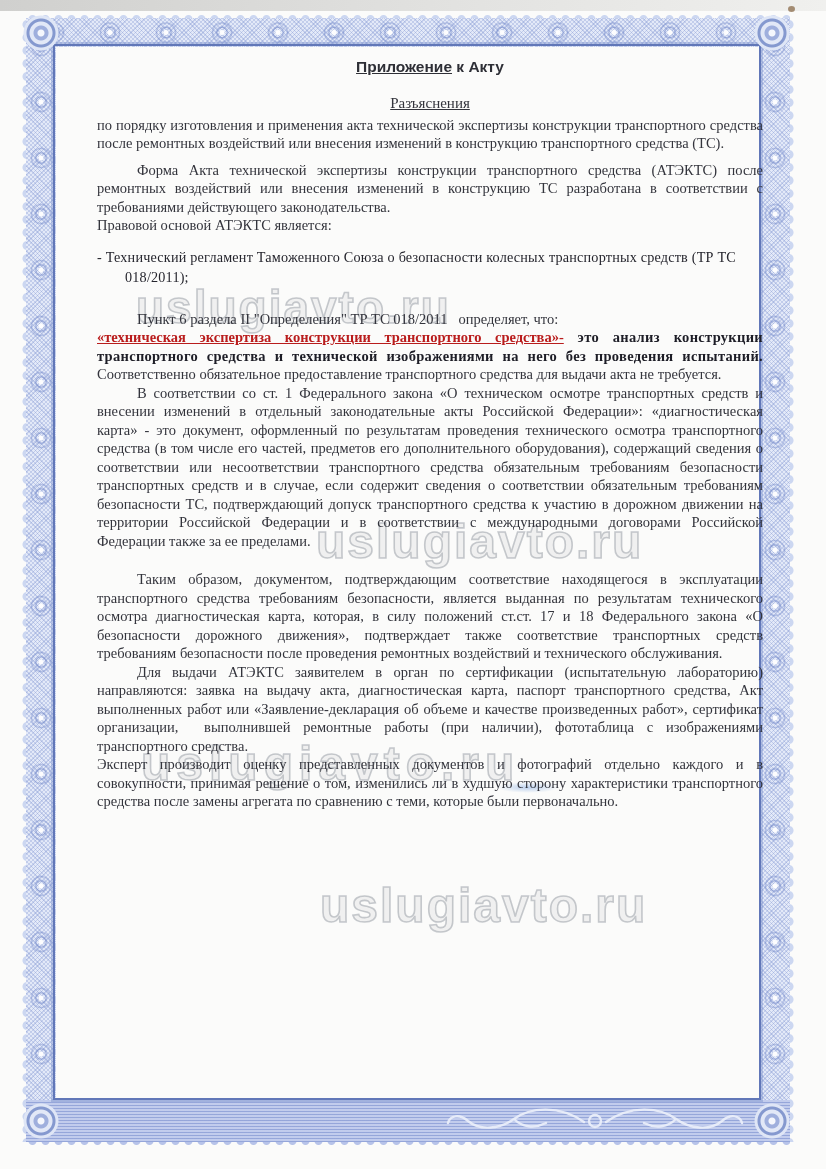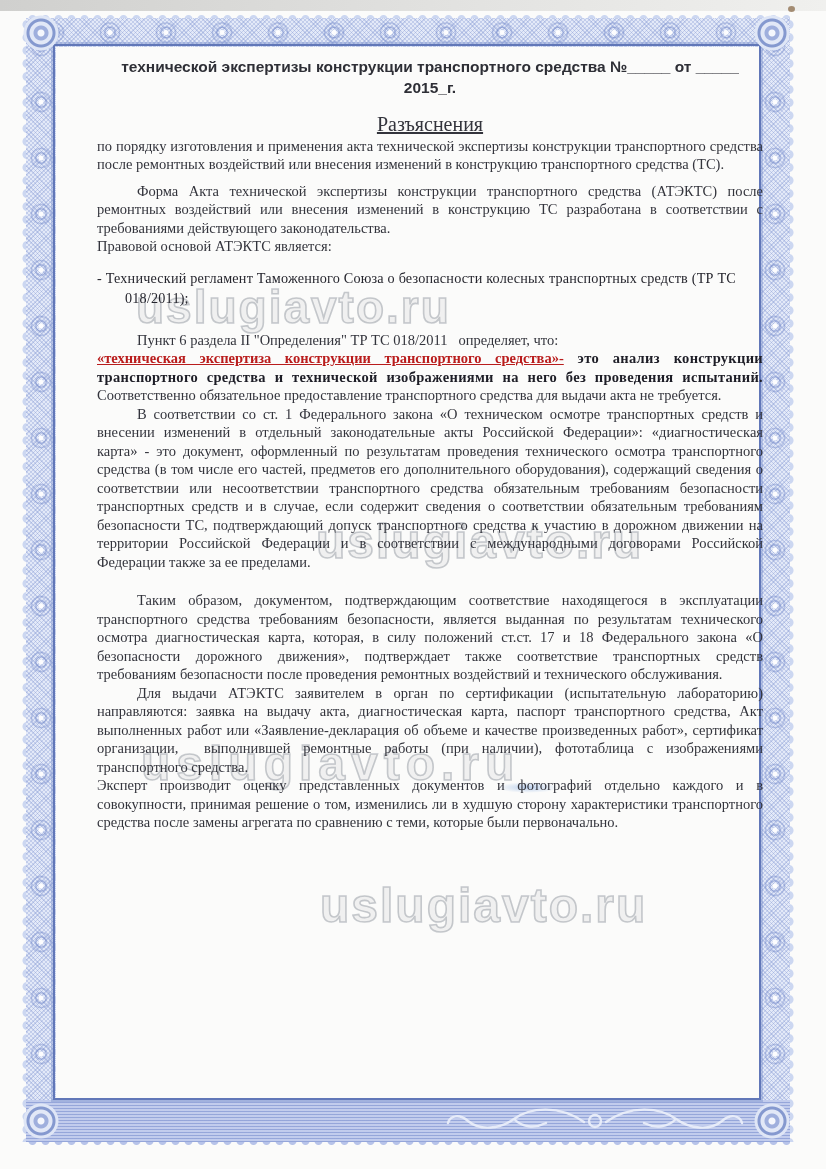--- a/index.html
+++ b/index.html
@@ -102,21 +102,21 @@
     position:absolute; left:97px; top:56px; width:666px; z-index:2;
     color:#33343c; font-size:14.5px; line-height:18.5px;
   }
   .content p { margin:0; text-align:justify; }
   .ind { text-indent:40px; }
   .title, .subtitle {
     font-family:"Liberation Sans", sans-serif; font-weight:bold;
     text-align:center; font-size:15.5px; line-height:21px; color:#2e2f36;
   }
   .uline { text-decoration:underline; }
-  .heading { text-align:center !important; text-decoration:underline; margin-top:17px !important; font-size:20px; }
+  .heading { text-align:center !important; text-decoration:underline; margin-top:17px !important; font-size:15px; }
   .intro { margin-top:3px !important; }
   .form-para { margin-top:8px !important; }
   .law-list { margin-top:12px; font-weight:normal; color:#25252d; font-size:14.2px; }
   .law-item {
     margin:0 0 9px 20px; padding-left:28px; text-indent:-28px;
     text-align:left !important; line-height:20.5px; letter-spacing:.2px;
   }
   .point6 { margin-top:22px !important; }
   .def-bu { font-weight:bold; text-decoration:underline; color:#b91c1c;margin-top:45px; }
   .def-b  { font-weight:bold; color:#1d1d26; letter-spacing:.3px; }
@@ -161,21 +161,23 @@
     </svg>
   </div>
 </div>
 
 <div class="wm wm1">uslugiavto.ru</div>
 <div class="wm wm2">uslugiavto.ru</div>
 <div class="wm wm3">uslugiavto.ru</div>
 <div class="wm wm4">uslugiavto.ru</div>
 
 <div class="content">
-  <div class="subtitle">технической экспертизы конструкции транспортного средства №_____ от _____ 2015_г.</div>
+  <div class="title">
+    <span class="uline">Приложение</span><span> к Акту</span>
+  </div>
 
   <p class="heading">Разъяснения</p>
   <p class="intro">по порядку изготовления и применения акта технической экспертизы конструкции транспортного средства после ремонтных воздействий или внесения изменений в конструкцию транспортного средства (ТС).</p>
 
   <p class="form-para ind">Форма Акта технической экспертизы конструкции транспортного средства (АТЭКТС) после ремонтных воздействий или внесения изменений в конструкцию ТС разработана в соответствии с требованиями действующего законодательства.</p>
   <p>Правовой основой АТЭКТС является:</p>
 
   <div class="law-list">
     <p class="law-item">- Технический регламент Таможенного Союза о безопасности колесных транспортных средств (ТР ТС 018/2011);</p>
   </div>

